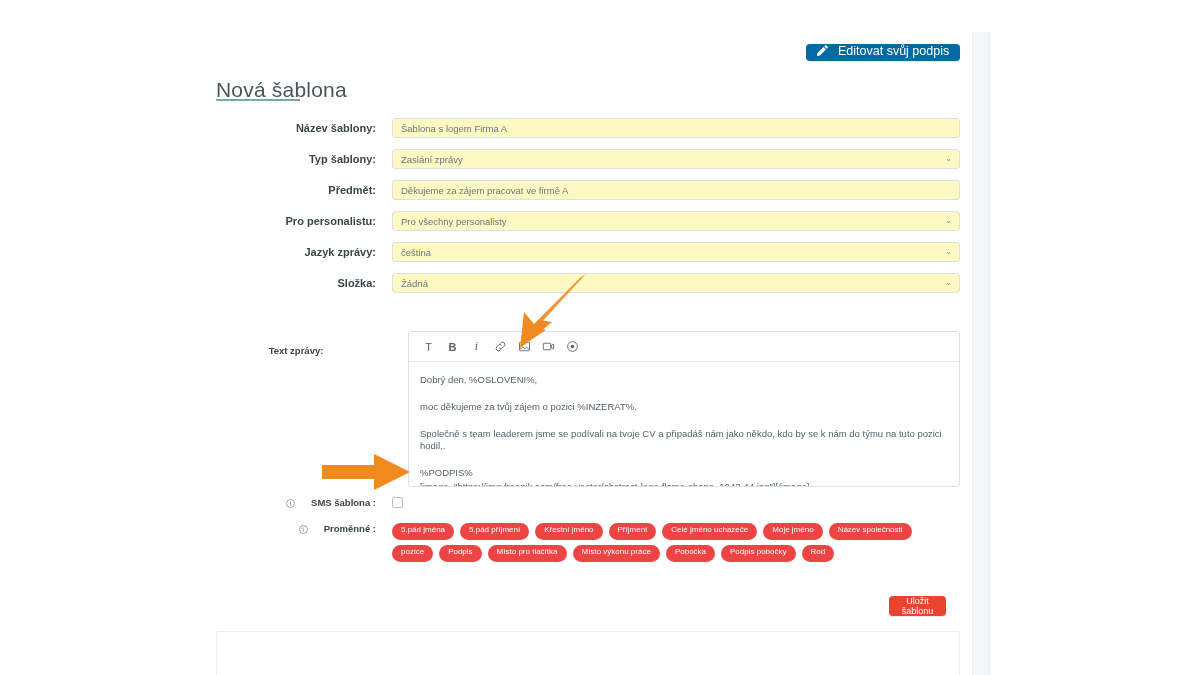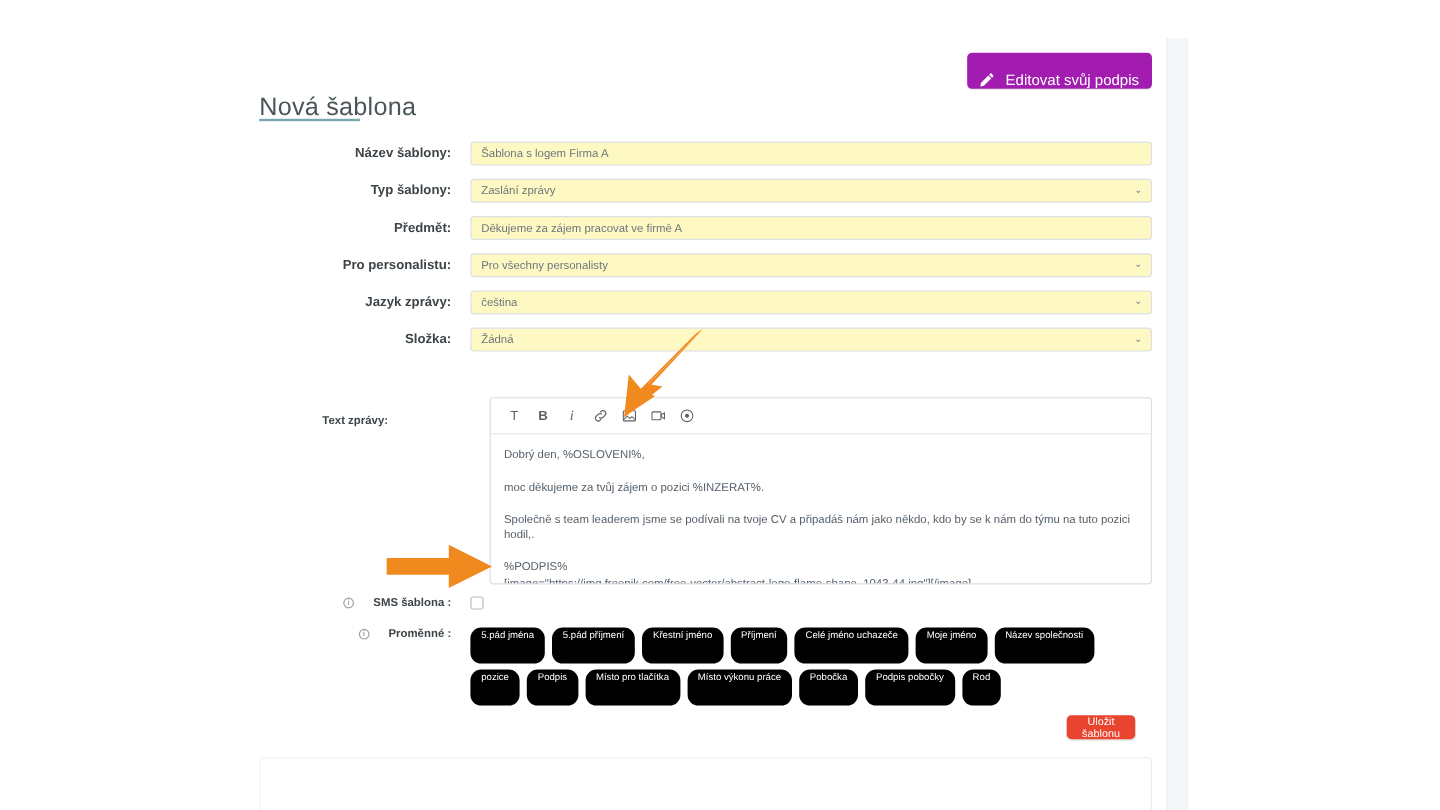--- a/index.html
+++ b/index.html
@@ -25,28 +25,28 @@
     width: 18px; height: 643px;
     background: #f4f6f8;
     border-left: 1px solid #eceff1;
     border-right: 1px solid #eceff1;
   }
 
   
   .edit-signature-btn {
     position: absolute;
     left: 806px; top: 44px;
-    width: 154px; height: 30px;
-    background: #a21caf;
+    width: 154px; height: 17px;
+    background: #0369a1;
     border: none;
     border-radius: 4px;
     color: #ffffff;
     font-size: 12.5px;
     display: flex;
-    align-items: flex-end;
+    align-items: flex-start;
     padding: 0 9px;
     cursor: pointer;
     box-shadow: 0 1px 1px rgba(0,0,0,.10);
   }
   .edit-signature-btn .pencil {
     width: 14px; height: 14px;
     margin-right: 9px;
     flex: 0 0 auto;
     display: block;
   }
@@ -174,21 +174,21 @@
   }
   .opt-label {
     width: 176px;
     text-align: right;
     padding-right: 16px;
     font-size: 9.5px;
     font-weight: bold;
     color: #3d4448;
     white-space: nowrap;
     display: flex;
-    align-items: center;
+    align-items: flex-end;
     justify-content: flex-end;
     gap: 16px;
   }
   .info-ico {
     width: 9px; height: 9px;
     border-radius: 50%;
     border: 1px solid #9aa2a8;
     color: #9aa2a8;
     font-size: 6.5px;
     line-height: 7px;
@@ -207,25 +207,25 @@
     cursor: pointer;
   }
 
   .tag-area {
     display: flex;
     flex-wrap: wrap;
     gap: 5px 6px;
     width: 552px;
   }
   .tag {
-    background: #000000;
+    background: #ef4444;
     color: #ffffff;
     font-size: 8px;
     border-radius: 9px;
-    padding: 3px 9px 19px 9px;
+    padding: 3px 9px 6px 9px;
     white-space: nowrap;
     cursor: pointer;
     line-height: 1;
   }
 
   
   .save-btn {
     position: absolute;
     left: 889px; top: 596px;
     width: 57px; height: 20px;

